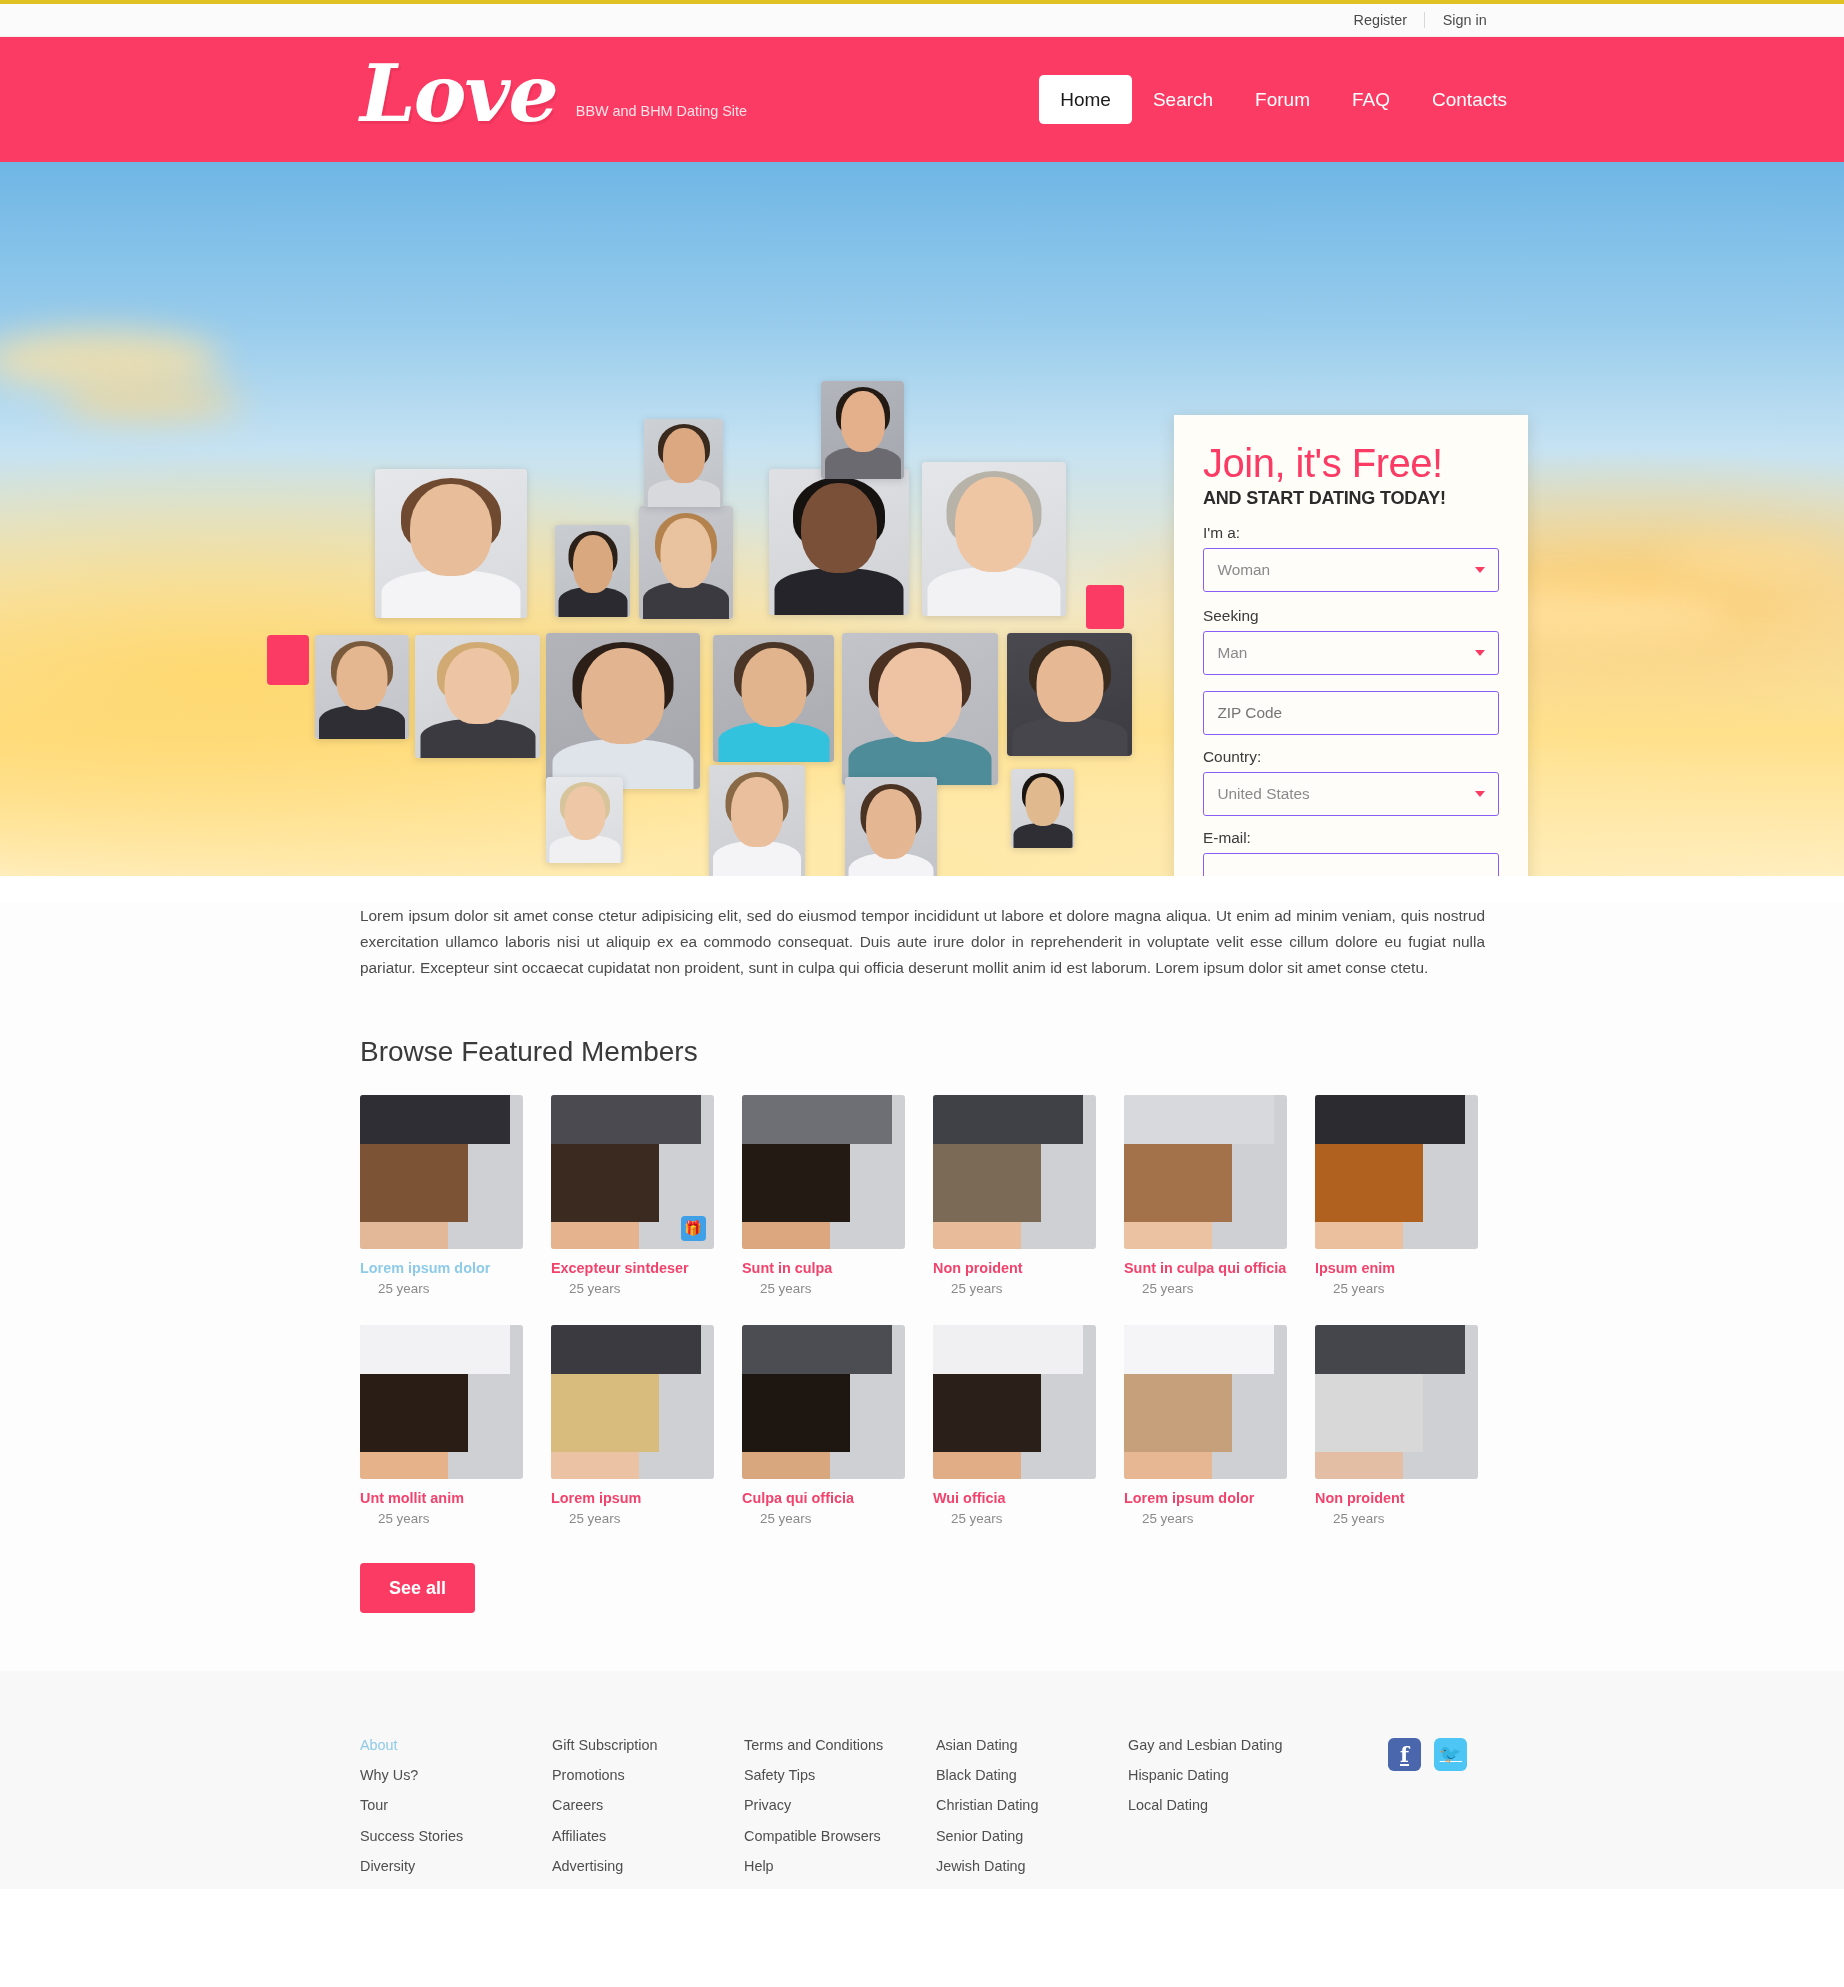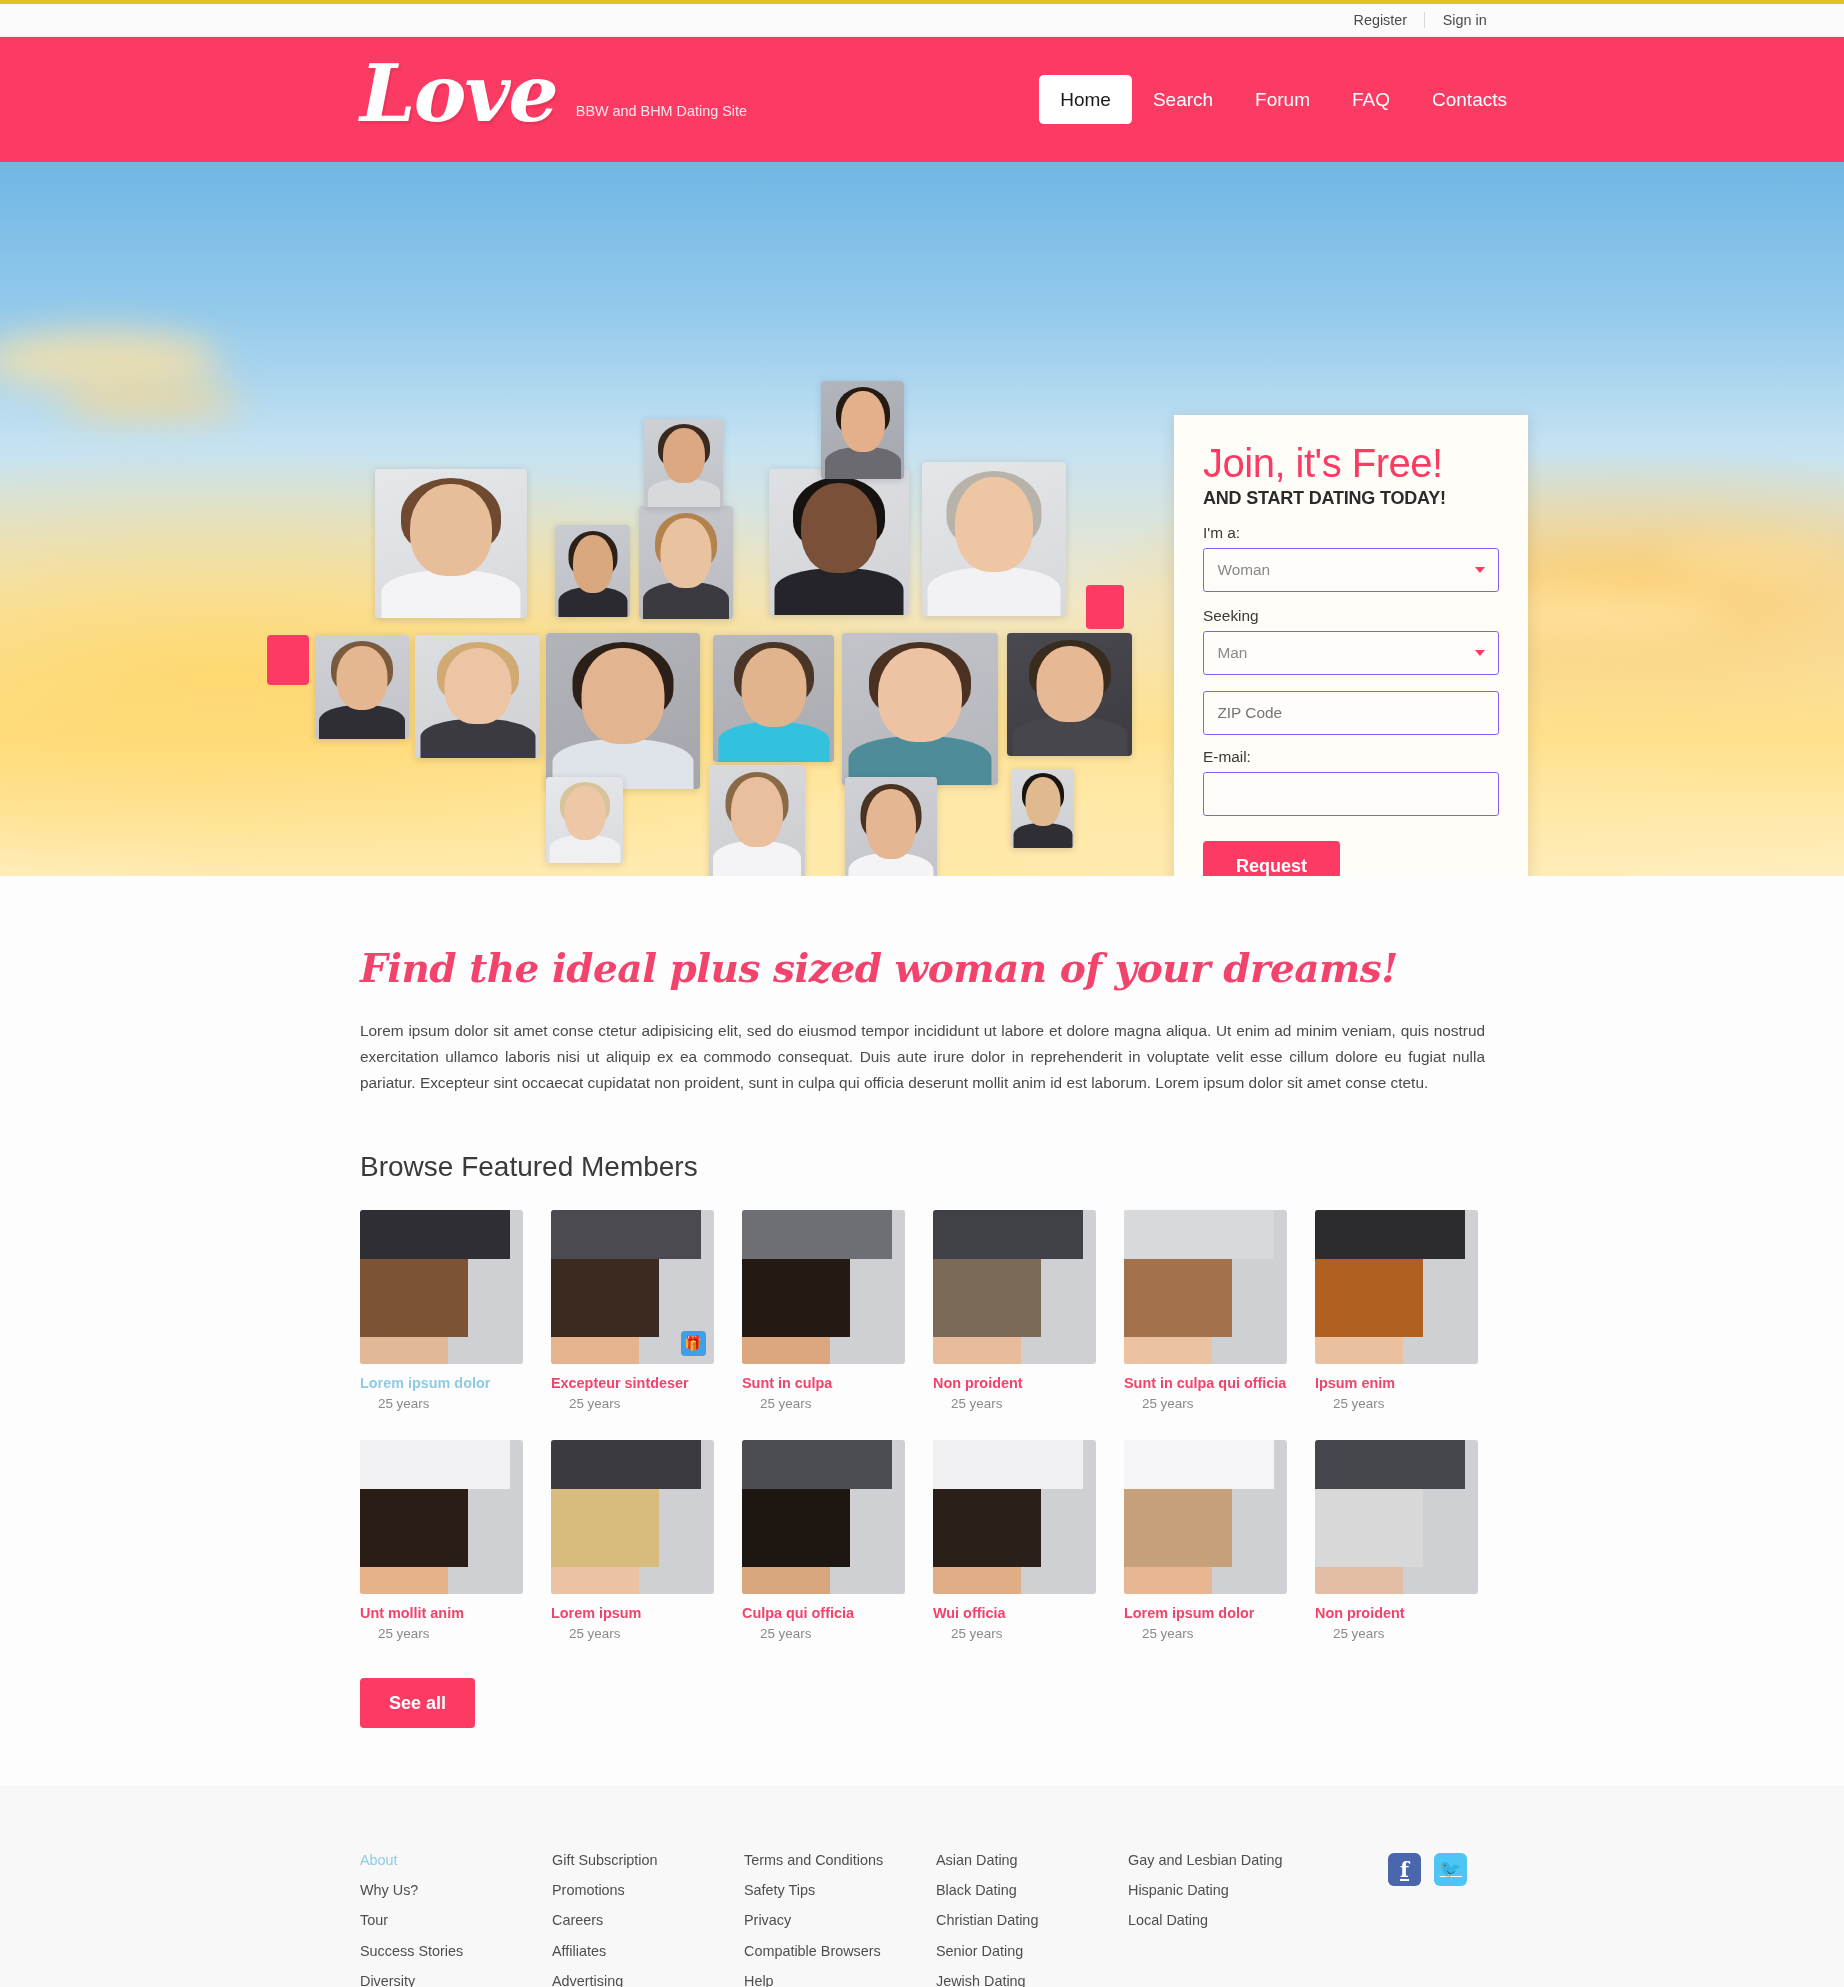--- a/index.html
+++ b/index.html
@@ -530,32 +530,38 @@
           <span>Man</span>
           <span class="caret"></span>
         </div>
       </div>
     </div>
 
     <div class="fblock">
       <input class="finput" type="text" placeholder="ZIP Code" style="">
     </div>
 
+    <div class="fblock tight">
+      <span class="flabel">Country:</span>
+      <div class="fselect">
+        <span>United States</span>
+        <span class="caret"></span>
+      </div>
+    </div>
 
     <div class="fblock tight">
       <span class="flabel">E-mail:</span>
       <input class="finput" type="text" style="">
     </div>
 
     <button class="request-btn">Request</button>
   </div>
 </div>
 
 <div class="content">
-  <h1 class="lead-title">Find the ideal plus sized woman of your dreams!</h1>
   <p class="lead-text">Lorem ipsum dolor sit amet conse ctetur adipisicing elit, sed do eiusmod tempor incididunt ut labore et dolore magna aliqua. Ut enim ad minim veniam, quis nostrud exercitation ullamco laboris nisi ut aliquip ex ea commodo consequat. Duis aute irure dolor in reprehenderit in voluptate velit esse cillum dolore eu fugiat nulla pariatur. Excepteur sint occaecat cupidatat non proident, sunt in culpa qui officia deserunt mollit anim id est laborum. Lorem ipsum dolor sit amet conse ctetu.</p>
   <h2 class="section-title">Browse Featured Members</h2>
   <div class="members" id="members">
       <div class="member">
         <a href="#" class="member-photo">
           <div class="face">
             <div class="bgc" style="background:linear-gradient(160deg,#d5d6da,#c7c8cc)"></div>
             <div class="body" style="width:150px;height:49px;background:#2e2e34"></div>
             <div class="hair" style="width:108px;height:78px;top:8.6px;background:#7d5336"></div>
             <div class="head" style="width:88px;height:95px;top:15.4px;background:#e3b898"></div>

